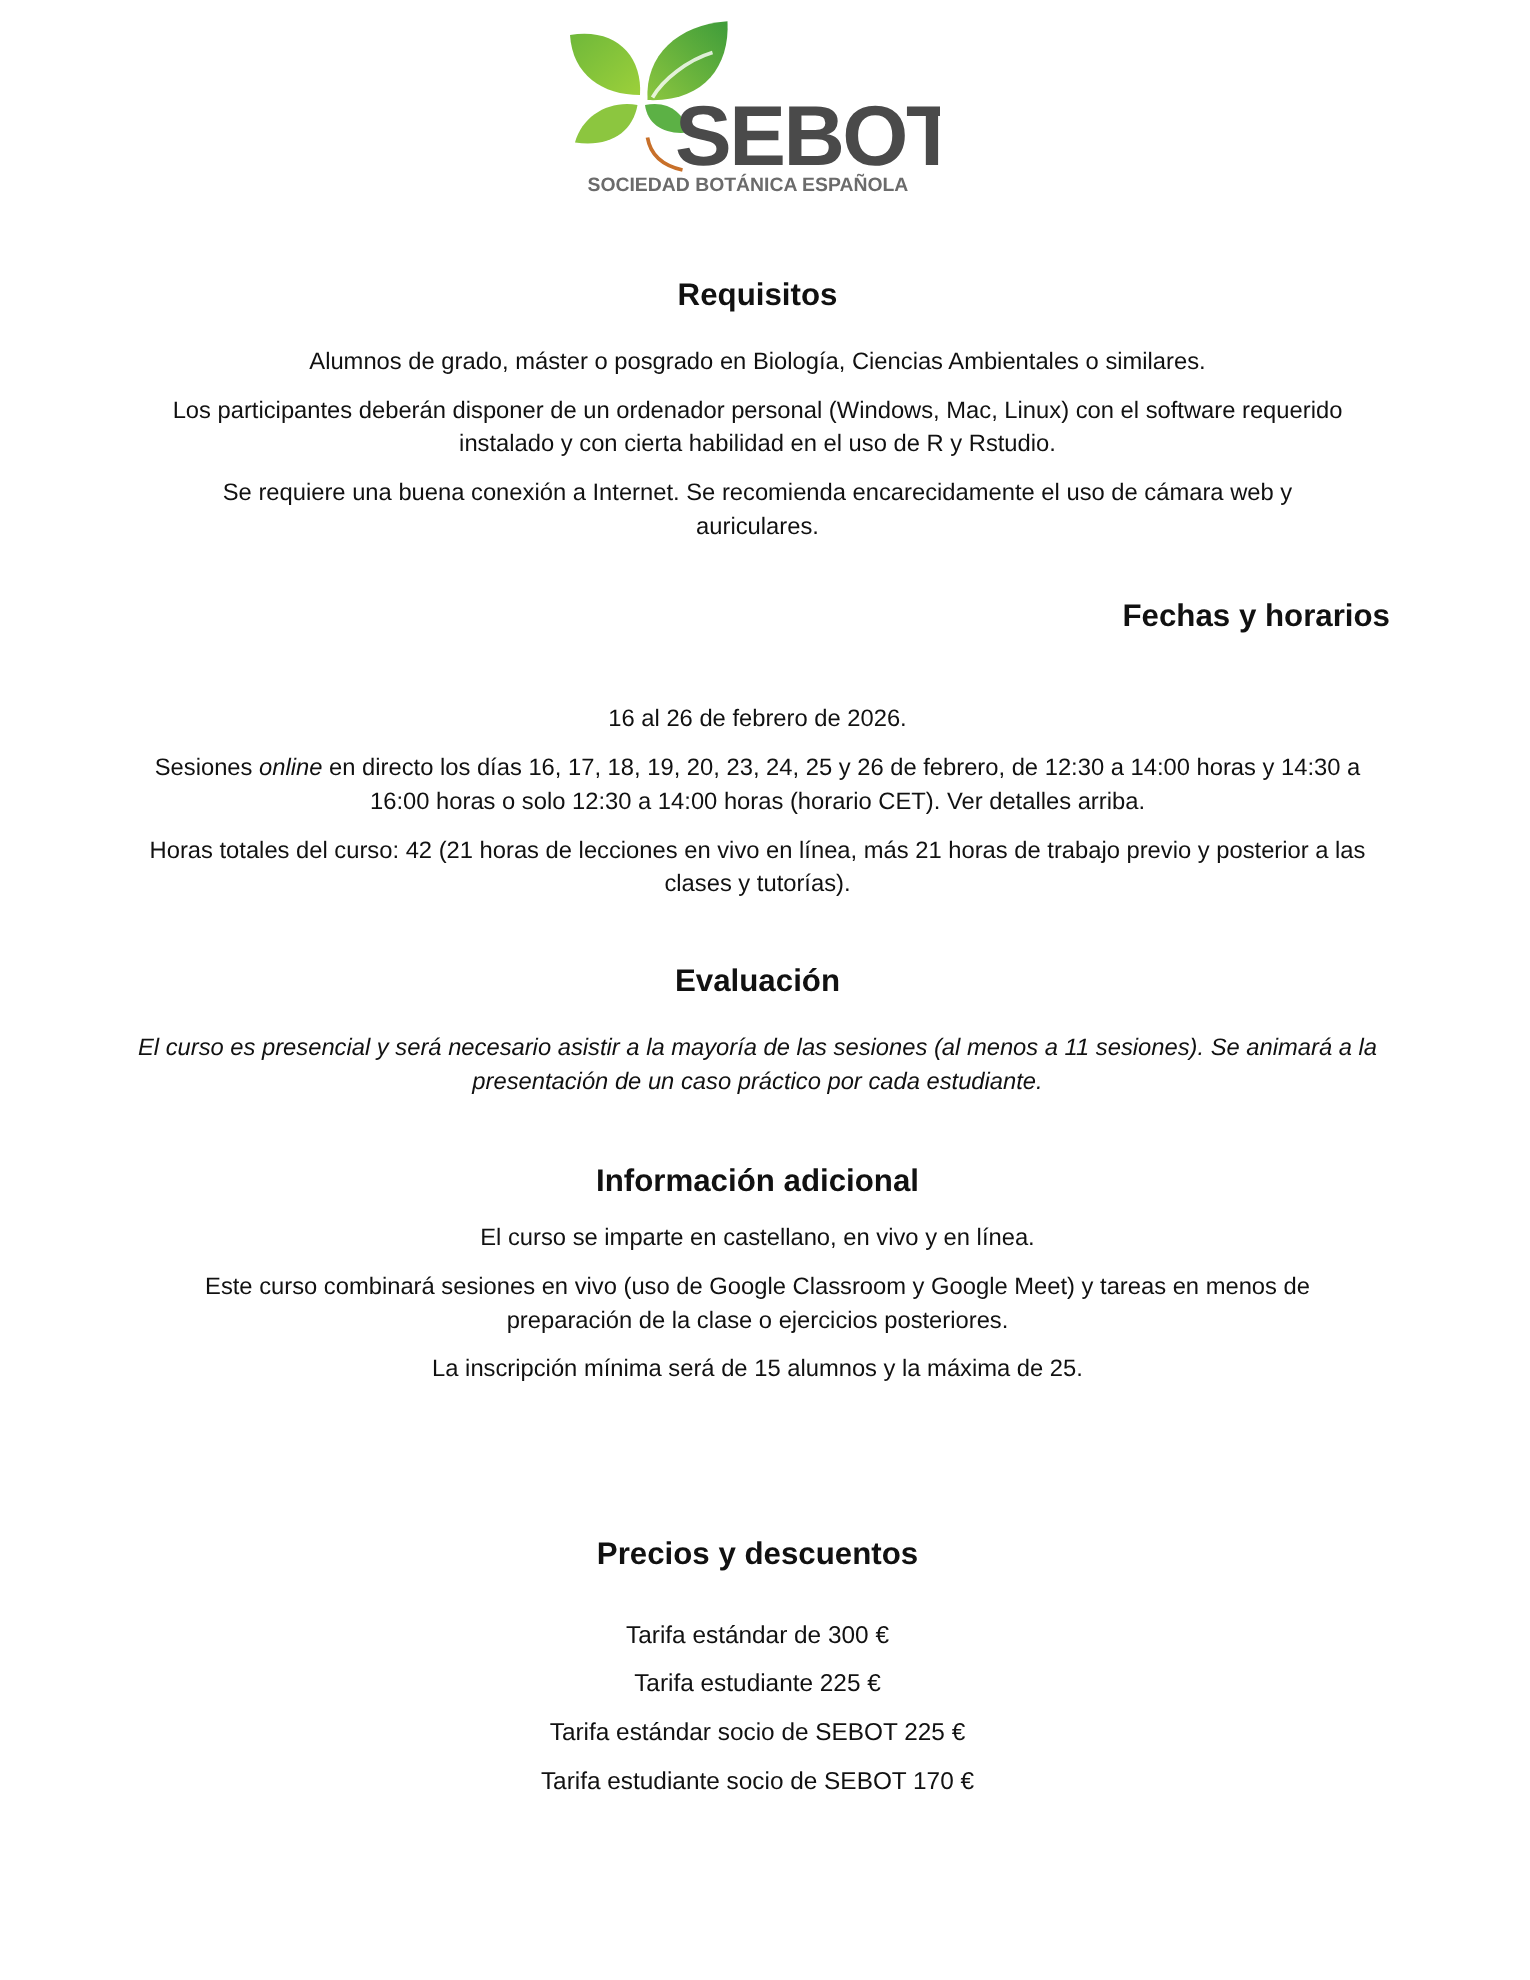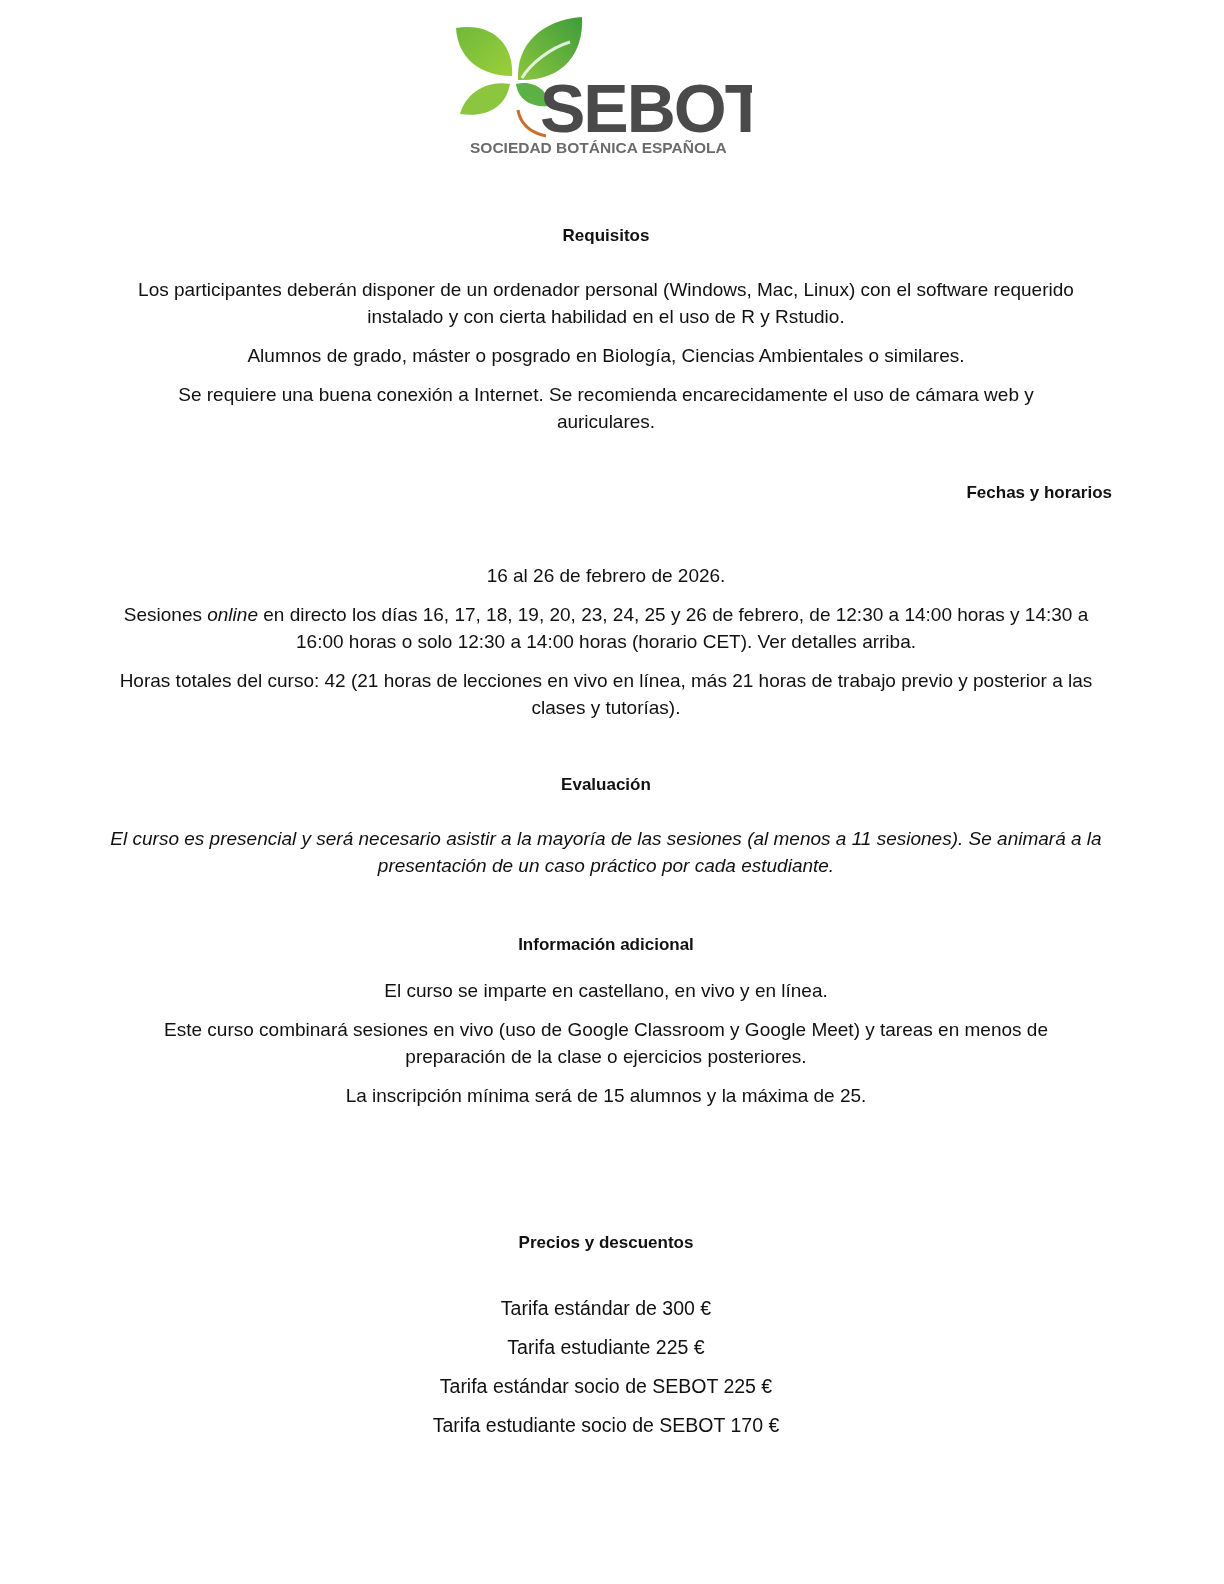--- a/index.html
+++ b/index.html
@@ -24,21 +24,21 @@
     }
     .logo svg { display: block; }
     .page {
       position: absolute;
       left: 100px;
       width: 1012px;
       text-align: center;
     }
     .heading {
       font-weight: bold;
-      font-size: 17px;
+      font-size: 25px;
       margin: 0;
       line-height: 26px;
     }
     .para {
       font-size: 19px;
       line-height: 27px;
       margin: 0;
     }
     .para + .para { margin-top: 12px; }
     .price-line {
@@ -77,22 +77,22 @@
 
     <text x="88" y="118" font-family="Liberation Sans, sans-serif" font-weight="bold" font-size="68" fill="#4a4a4a" letter-spacing="-2">SEBOT</text>
     <text x="18" y="139" font-family="Liberation Sans, sans-serif" font-weight="bold" font-size="15.5" fill="#6b6b6b">SOCIEDAD BOTÁNICA ESPAÑOLA</text>
   </svg>
 </div>
 
 <div class="page" style="top:223px;">
   <h2 class="heading">Requisitos</h2>
 </div>
 <div class="page" style="top:276px;">
+  <p class="para">Alumnos de grado, máster o posgrado en Biología, Ciencias Ambientales o similares.</p>
   <p class="para" style="padding:0 0;">Los participantes deberán disponer de un ordenador personal (Windows, Mac, Linux) con el software requerido instalado y con cierta habilidad en el uso de R y Rstudio.</p>
-  <p class="para">Alumnos de grado, máster o posgrado en Biología, Ciencias Ambientales o similares.</p>
   <p class="para" style="padding:0 50px;">Se requiere una buena conexión a Internet. Se recomienda encarecidamente el uso de cámara web y auriculares.</p>
 </div>
 
 <div class="page" style="top:480px;text-align:right;">
   <h2 class="heading">Fechas y horarios</h2>
 </div>
 <div class="page" style="top:562px;">
   <p class="para">16 al 26 de febrero de 2026.</p>
   <p class="para"><span>Sesiones </span><span class="italic">online</span><span> en directo los días 16, 17, 18, 19, 20, 23, 24, 25 y 26 de febrero, de 12:30 a 14:00 horas y 14:30 a 16:00 horas o solo 12:30 a 14:00 horas (horario CET). Ver detalles arriba.</span></p>
   <p class="para">Horas totales del curso: 42 (21 horas de lecciones en vivo en línea, más 21 horas de trabajo previo y posterior a las clases y tutorías).</p>

